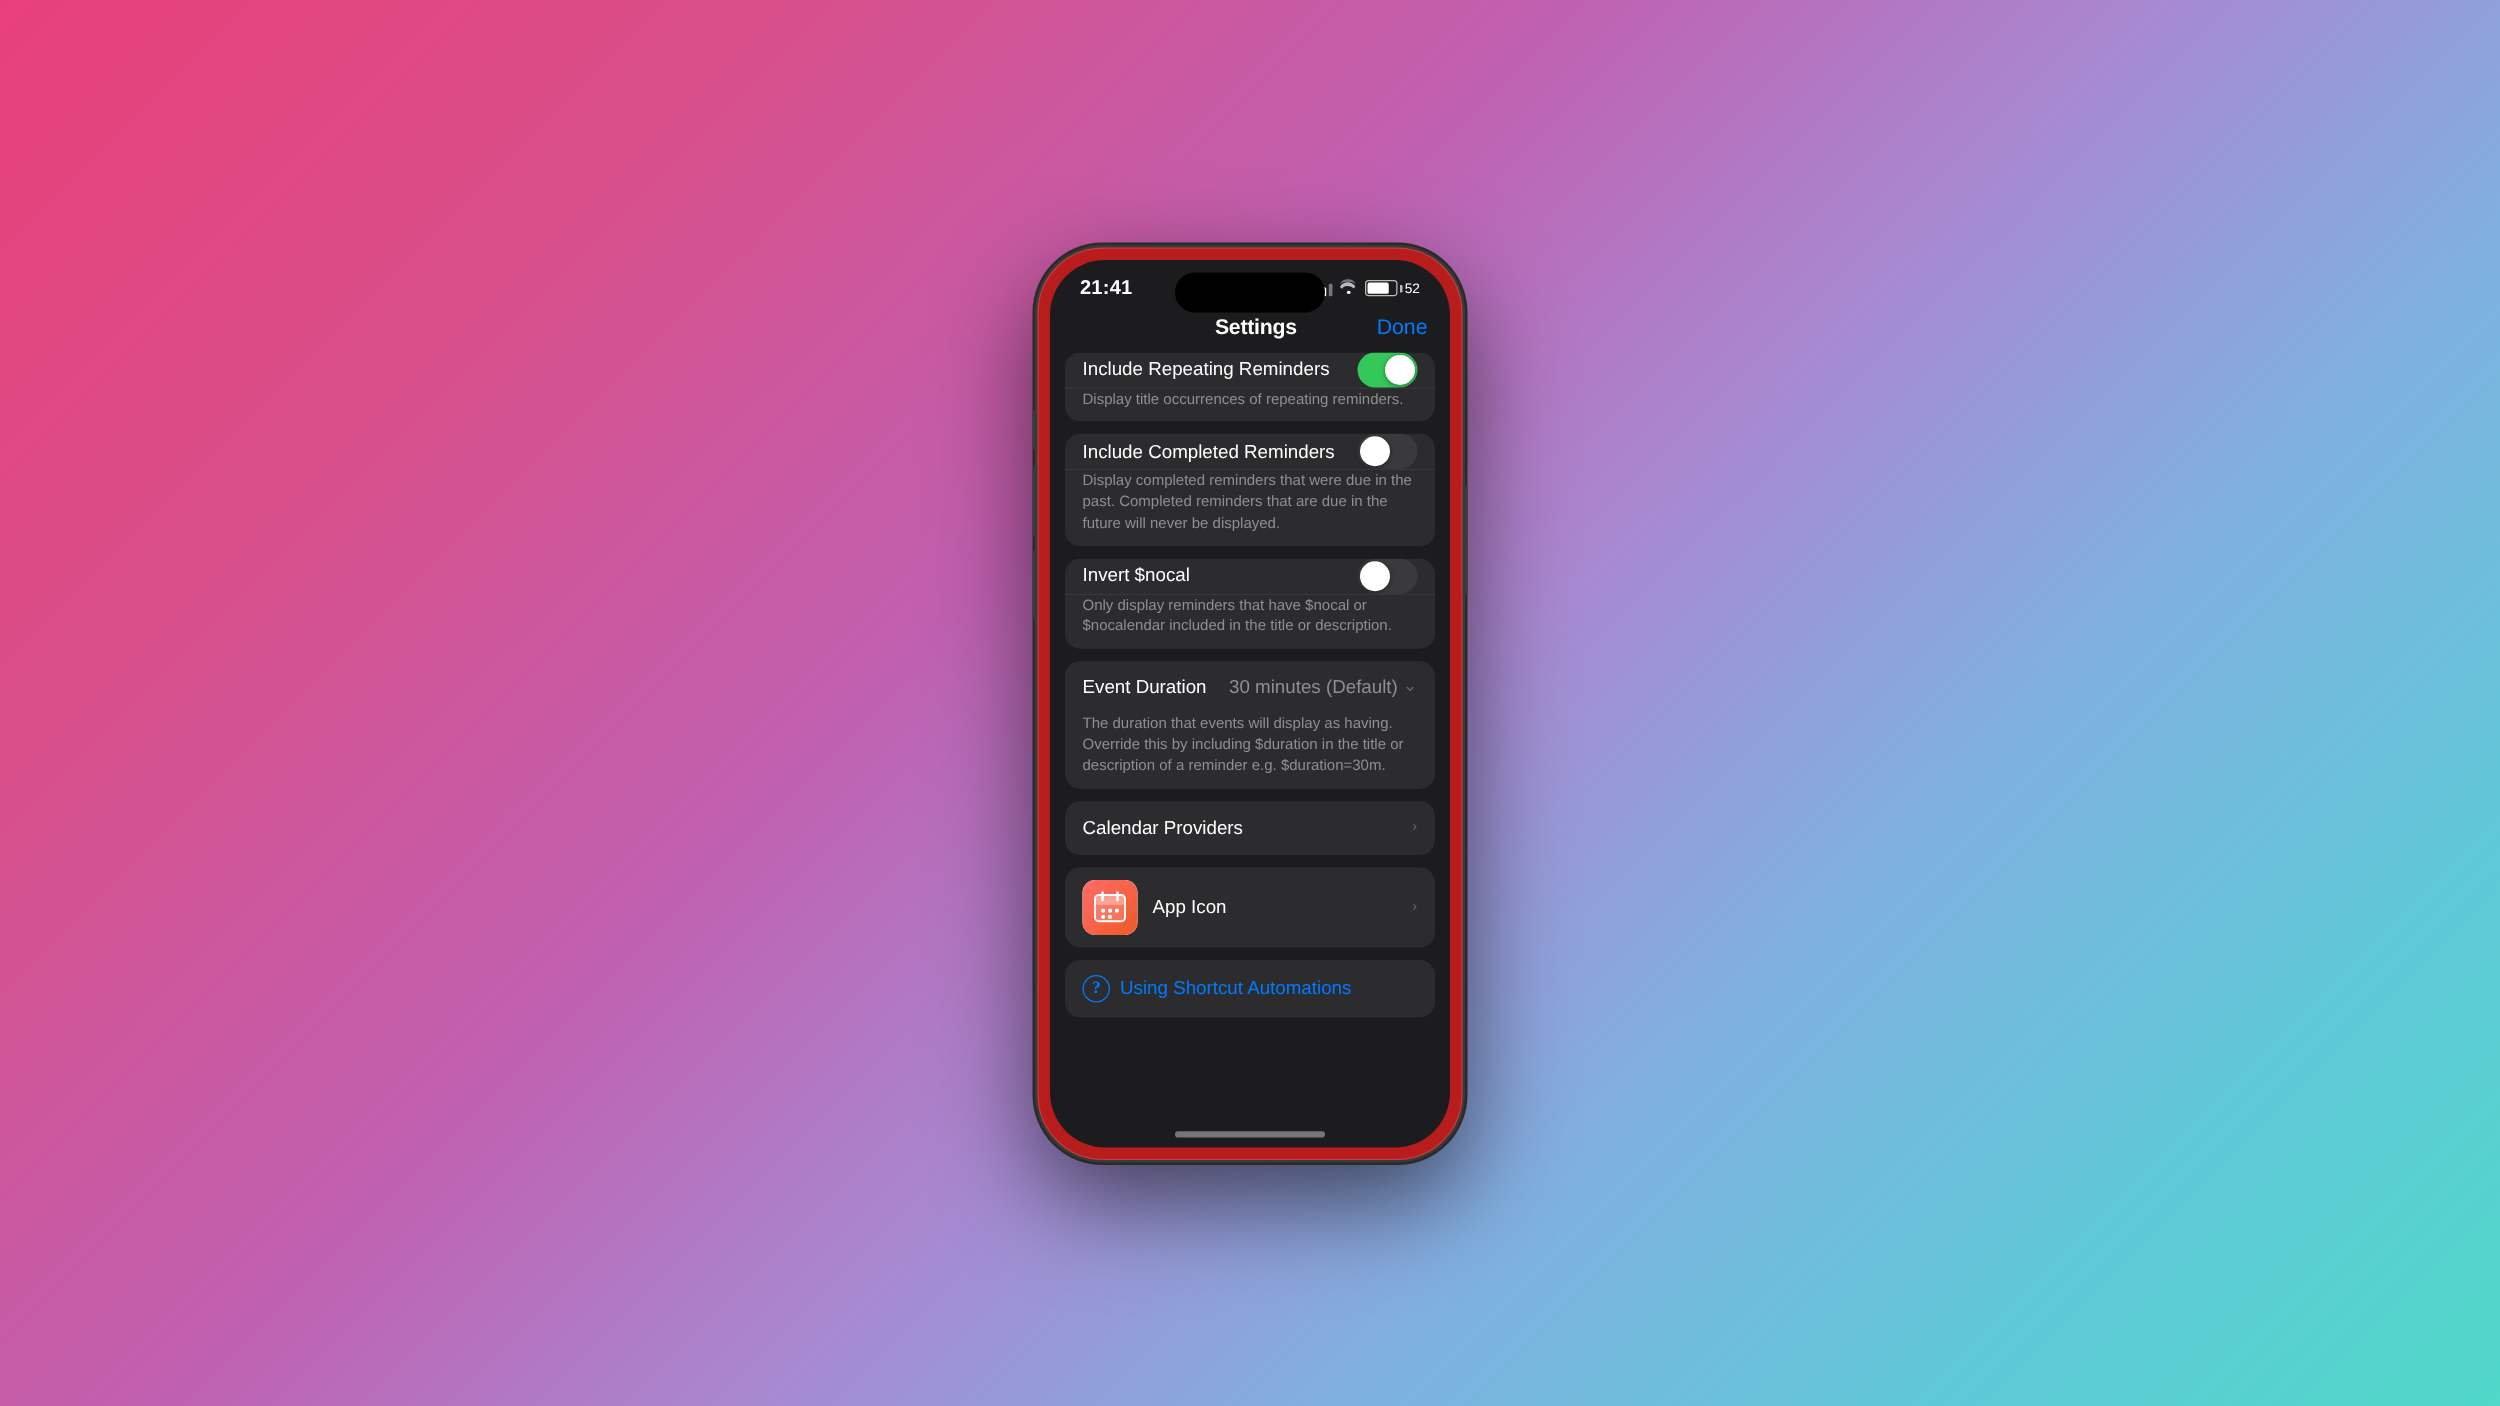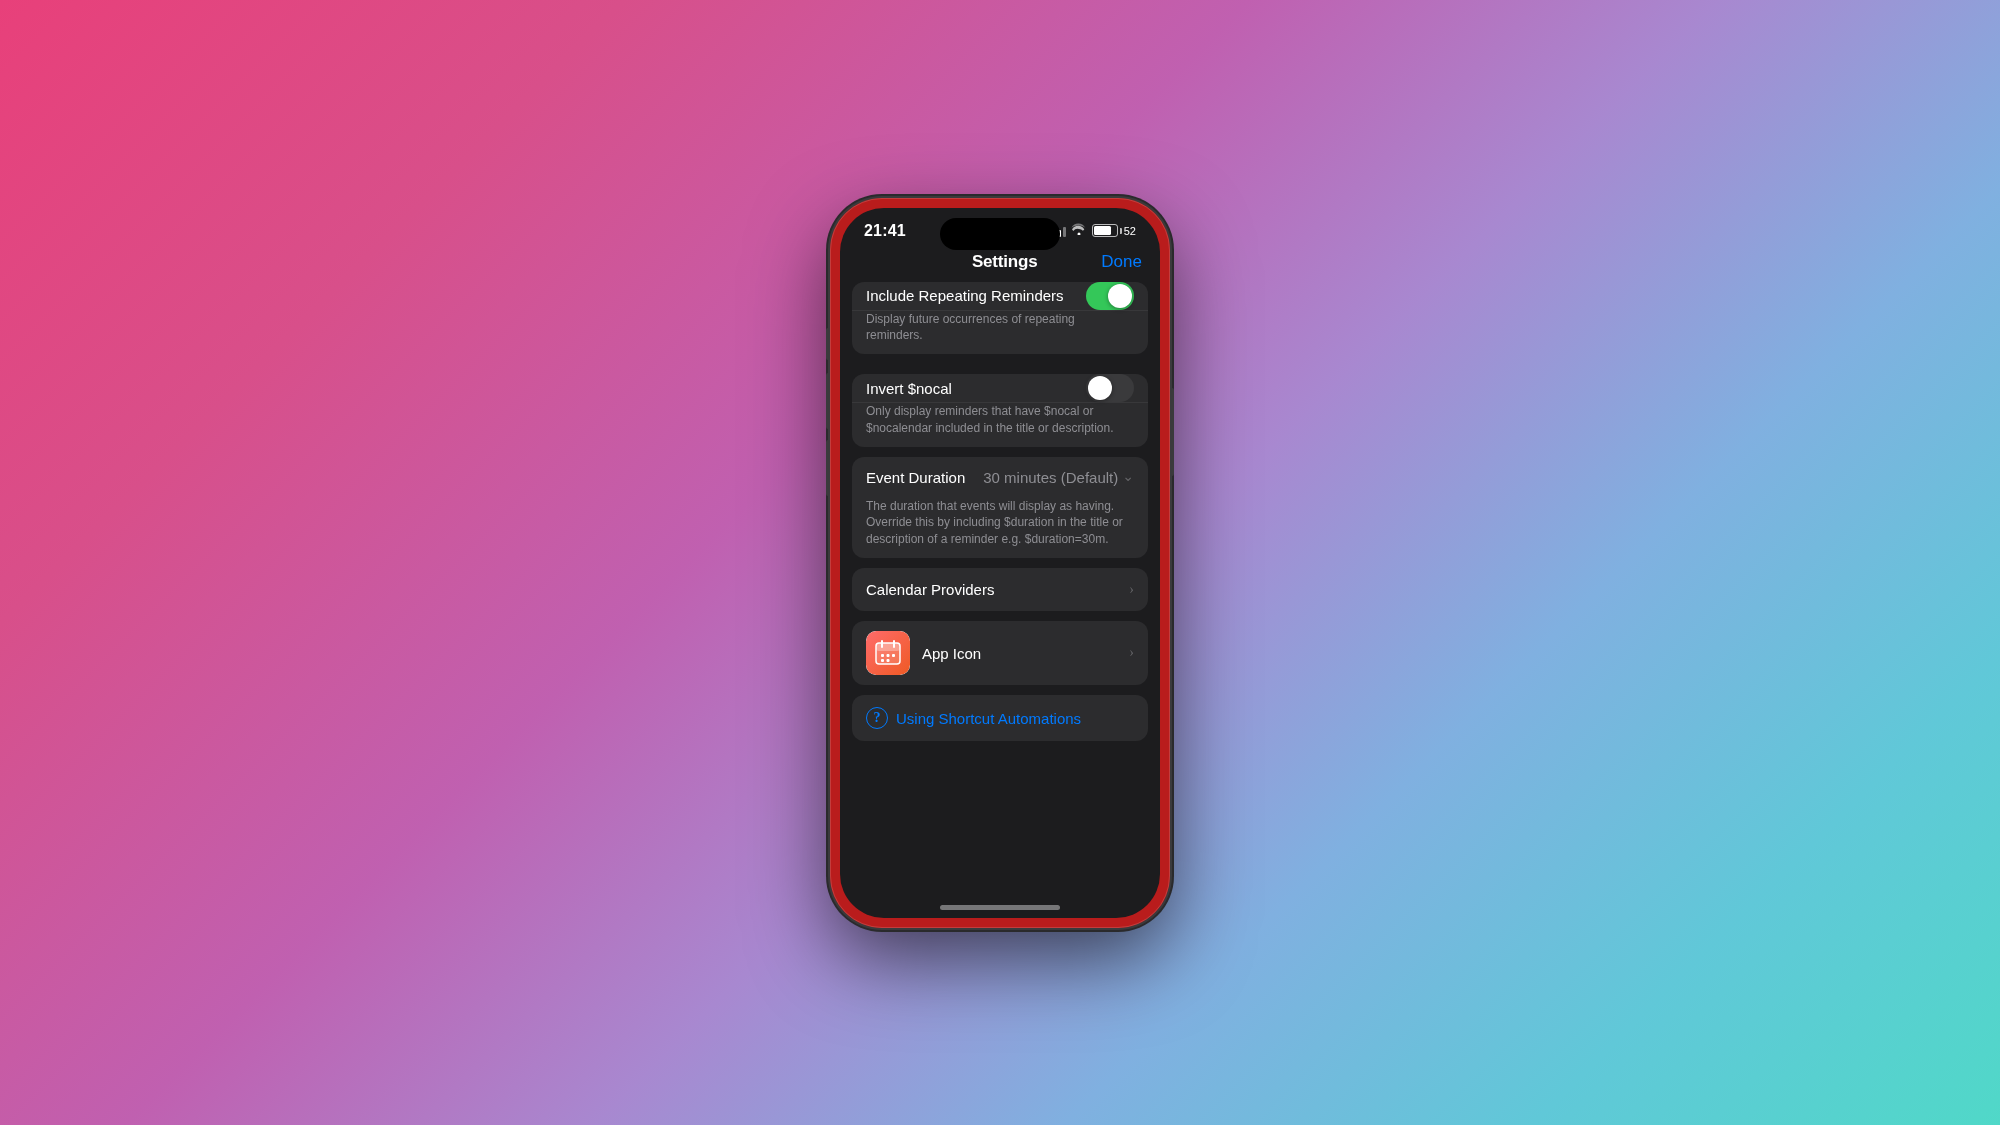--- a/index.html
+++ b/index.html
@@ -437,24 +437,31 @@
 
     <div class="content">
 
       <div class="section-card">
         <div class="setting-row">
           <span class="setting-label">Include Repeating Reminders</span>
           <div class="toggle on">
             <div class="toggle-knob"></div>
           </div>
         </div>
-        <div class="description-text">Display future occurrences of repeating reminders.</div>
+        <div class="description-text">Display title occurrences of repeating reminders.</div>
       </div>
 
       <div class="section-card">
+        <div class="setting-row">
+          <span class="setting-label">Include Completed Reminders</span>
+          <div class="toggle off">
+            <div class="toggle-knob"></div>
+          </div>
+        </div>
+        <div class="description-text">Display completed reminders that were due in the past. Completed reminders that are due in the future will never be displayed.</div>
       </div>
 
       <div class="section-card">
         <div class="setting-row">
           <span class="setting-label">Invert $nocal</span>
           <div class="toggle off">
             <div class="toggle-knob"></div>
           </div>
         </div>
         <div class="description-text">Only display reminders that have $nocal or $nocalendar included in the title or description.</div>

